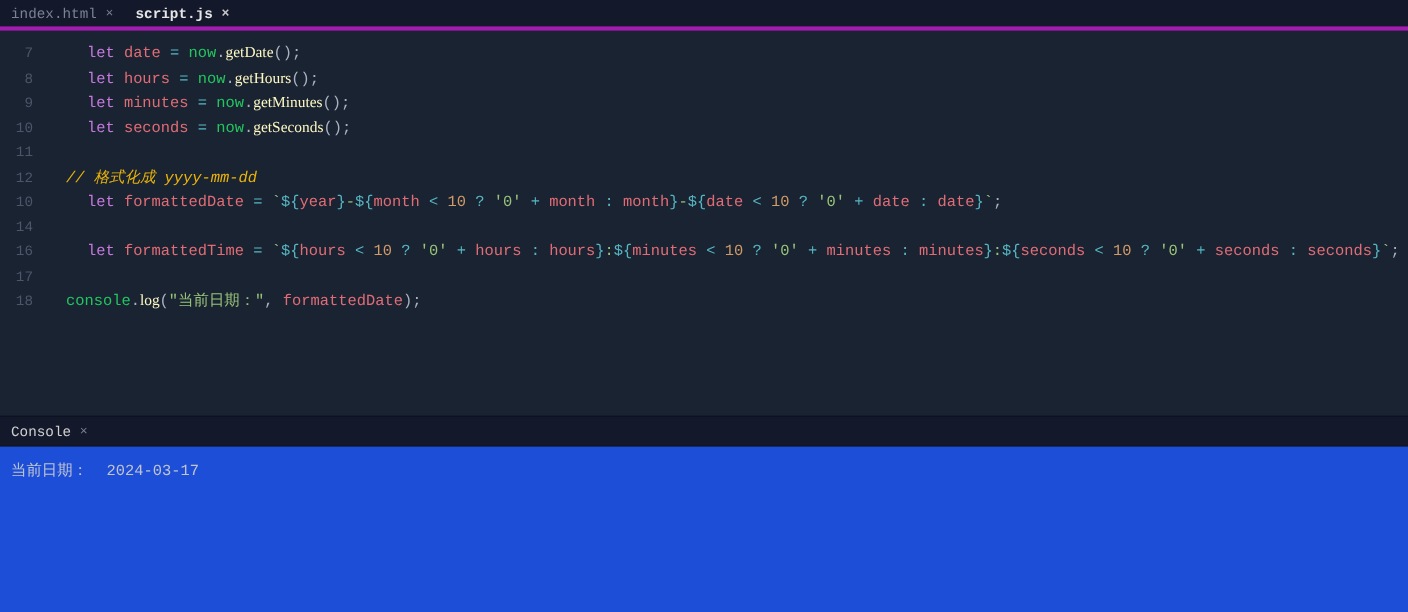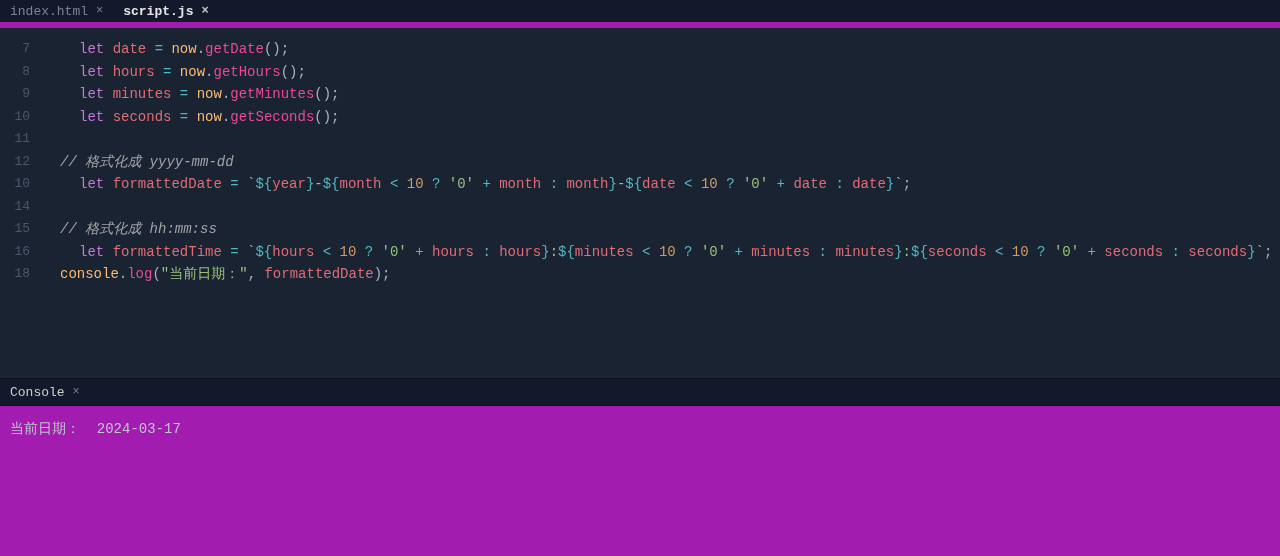--- a/index.html
+++ b/index.html
@@ -10,21 +10,21 @@
       font-size: 14px;
       height: 556px;
       width: 1280px;
       overflow: hidden;
       display: flex;
       flex-direction: column;
     }
     .tabs {
       display: flex;
       background: #13192a;
-      border-bottom: 6px solid #a21caf;
+      border-bottom: 4px solid #a21caf;
       height: 28px;
       align-items: stretch;
     }
     .tab {
       display: flex;
       align-items: center;
       padding: 0 10px;
       color: #7a8294;
       cursor: pointer;
       gap: 8px;
@@ -53,41 +53,41 @@
       font-size: 13px;
     }
     .code {
       white-space: pre;
       flex: 1;
       padding-left: 15px;
     }
     .code-line.hl { background: #232e42; }
     .kw { color: #c678dd; margin-left: 19px; }
     .var { color: #e06c75; }
-    .obj { color: #fdba74; }
-    .fn { color: #ec4899; }
+    .obj { color: #22c55e; }
+    .fn { color: #fef9c3; font-family: Liberation Serif, serif; }
     .op { color: #56b6c2; }
     .str { color: #98c379; }
     .num { color: #d19a66; }
-    .cmt { color: #a3a3a3; font-style: italic; }
+    .cmt { color: #eab308; font-style: italic; }
     .tmpl { color: #98c379; }
     .pun { color: #abb2bf; }
     .panel-header {
       display: flex;
       align-items: center;
       height: 28px;
       padding: 0 10px;
       background: #13192a;
       border-top: 1px solid #0d1220;
       border-bottom: 1px solid #0d1220;
       gap: 8px;
     }
     .panel-title { color: #d0d0d0; font-size: 13px; }
     .console-body {
-      background: #a21caf;
+      background: #1d4ed8;
       padding: 10px;
       height: 150px;
     }
     .console-line {
       line-height: 26px;
       color: #c0c5ce;
       white-space: pre;
       font-size: 14px;
     }
   </style>
@@ -132,26 +132,26 @@
     </div>
     <div class="code-line">
       <div class="gutter">10</div>
       <div class="code"><span class="kw">let</span><span class="pun"> </span><span class="var">formattedDate</span><span class="pun"> </span><span class="op">=</span><span class="pun"> </span><span class="tmpl">`</span><span class="op">${</span><span class="var">year</span><span class="op">}</span><span class="tmpl">-</span><span class="op">${</span><span class="var">month</span><span class="pun"> </span><span class="op">&lt;</span><span class="pun"> </span><span class="num">10</span><span class="pun"> </span><span class="op">?</span><span class="pun"> </span><span class="str">'0'</span><span class="pun"> </span><span class="op">+</span><span class="pun"> </span><span class="var">month</span><span class="pun"> </span><span class="op">:</span><span class="pun"> </span><span class="var">month</span><span class="op">}</span><span class="tmpl">-</span><span class="op">${</span><span class="var">date</span><span class="pun"> </span><span class="op">&lt;</span><span class="pun"> </span><span class="num">10</span><span class="pun"> </span><span class="op">?</span><span class="pun"> </span><span class="str">'0'</span><span class="pun"> </span><span class="op">+</span><span class="pun"> </span><span class="var">date</span><span class="pun"> </span><span class="op">:</span><span class="pun"> </span><span class="var">date</span><span class="op">}</span><span class="tmpl">`</span><span class="pun">;</span></div>
     </div>
     <div class="code-line">
       <div class="gutter">14</div>
       <div class="code"></div>
     </div>
     <div class="code-line">
-      <div class="gutter">15</div>
-      <div class="code"><span class="cmt">// 格式化成 hh:mm:ss</span></div>
+      <div class="gutter">16</div>
+      <div class="code"><span class="kw">let</span><span class="pun"> </span><span class="var">formattedTime</span><span class="pun"> </span><span class="op">=</span><span class="pun"> </span><span class="tmpl">`</span><span class="op">${</span><span class="var">hours</span><span class="pun"> </span><span class="op">&lt;</span><span class="pun"> </span><span class="num">10</span><span class="pun"> </span><span class="op">?</span><span class="pun"> </span><span class="str">'0'</span><span class="pun"> </span><span class="op">+</span><span class="pun"> </span><span class="var">hours</span><span class="pun"> </span><span class="op">:</span><span class="pun"> </span><span class="var">hours</span><span class="op">}</span><span class="tmpl">:</span><span class="op">${</span><span class="var">minutes</span><span class="pun"> </span><span class="op">&lt;</span><span class="pun"> </span><span class="num">10</span><span class="pun"> </span><span class="op">?</span><span class="pun"> </span><span class="str">'0'</span><span class="pun"> </span><span class="op">+</span><span class="pun"> </span><span class="var">minutes</span><span class="pun"> </span><span class="op">:</span><span class="pun"> </span><span class="var">minutes</span><span class="op">}</span><span class="tmpl">:</span><span class="op">${</span><span class="var">seconds</span><span class="pun"> </span><span class="op">&lt;</span><span class="pun"> </span><span class="num">10</span><span class="pun"> </span><span class="op">?</span><span class="pun"> </span><span class="str">'0'</span><span class="pun"> </span><span class="op">+</span><span class="pun"> </span><span class="var">seconds</span><span class="pun"> </span><span class="op">:</span><span class="pun"> </span><span class="var">seconds</span><span class="op">}</span><span class="tmpl">`</span><span class="pun">;</span></div>
     </div>
     <div class="code-line">
-      <div class="gutter">16</div>
-      <div class="code"><span class="kw">let</span><span class="pun"> </span><span class="var">formattedTime</span><span class="pun"> </span><span class="op">=</span><span class="pun"> </span><span class="tmpl">`</span><span class="op">${</span><span class="var">hours</span><span class="pun"> </span><span class="op">&lt;</span><span class="pun"> </span><span class="num">10</span><span class="pun"> </span><span class="op">?</span><span class="pun"> </span><span class="str">'0'</span><span class="pun"> </span><span class="op">+</span><span class="pun"> </span><span class="var">hours</span><span class="pun"> </span><span class="op">:</span><span class="pun"> </span><span class="var">hours</span><span class="op">}</span><span class="tmpl">:</span><span class="op">${</span><span class="var">minutes</span><span class="pun"> </span><span class="op">&lt;</span><span class="pun"> </span><span class="num">10</span><span class="pun"> </span><span class="op">?</span><span class="pun"> </span><span class="str">'0'</span><span class="pun"> </span><span class="op">+</span><span class="pun"> </span><span class="var">minutes</span><span class="pun"> </span><span class="op">:</span><span class="pun"> </span><span class="var">minutes</span><span class="op">}</span><span class="tmpl">:</span><span class="op">${</span><span class="var">seconds</span><span class="pun"> </span><span class="op">&lt;</span><span class="pun"> </span><span class="num">10</span><span class="pun"> </span><span class="op">?</span><span class="pun"> </span><span class="str">'0'</span><span class="pun"> </span><span class="op">+</span><span class="pun"> </span><span class="var">seconds</span><span class="pun"> </span><span class="op">:</span><span class="pun"> </span><span class="var">seconds</span><span class="op">}</span><span class="tmpl">`</span><span class="pun">;</span></div>
+      <div class="gutter">17</div>
+      <div class="code"></div>
     </div>
     <div class="code-line">
       <div class="gutter">18</div>
       <div class="code"><span class="obj">console</span><span class="pun">.</span><span class="fn">log</span><span class="pun">(</span><span class="str">"当前日期："</span><span class="pun">, </span><span class="var">formattedDate</span><span class="pun">);</span></div>
     </div>
   </div>
 
 <div class="panel-header">
   <span class="panel-title">Console</span>
   <span class="tab-close">×</span>

